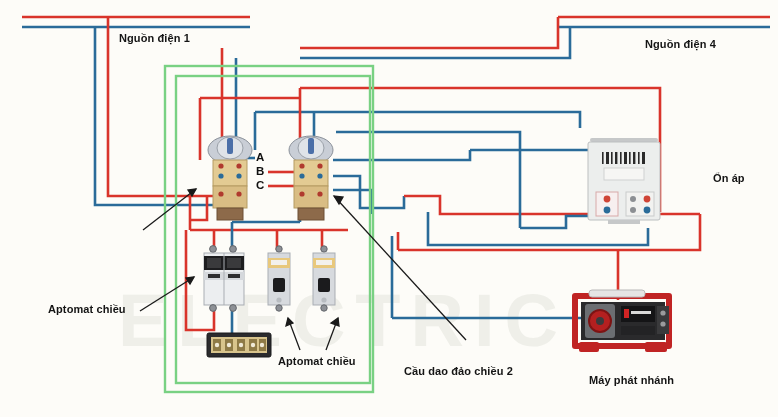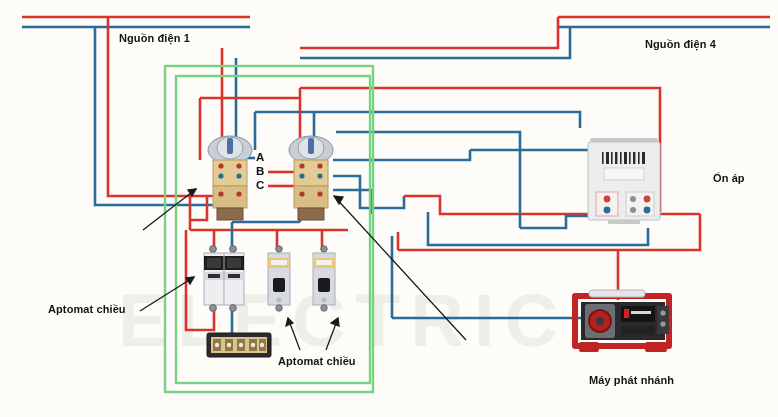--- a/index.html
+++ b/index.html
@@ -247,19 +247,20 @@
       <line x1="466" y1="340" x2="334" y2="196"></line>
       <polygon points="334,196 339,204 343,197"></polygon>
     </g>
   </svg>
 
   <div class="lbl" style="left:119px;top:32px;">Nguồn điện 1</div>
   <div class="lbl" style="left:645px;top:38px;">Nguồn điện 4</div>
   <div class="lbl" style="left:676px;top:172px;margin-left:37px;">Ổn áp</div>
   <div class="lbl" style="left:48px;top:303px;">Aptomat chiều</div>
   <div class="lbl" style="left:278px;top:355px;">Aptomat chiều</div>
+  <div class="lbl" style="left:404px;top:365px;">Cầu dao đảo chiều 2</div>
   <div class="lbl" style="left:589px;top:374px;">Máy phát nhánh</div>
 
   <div class="phase" style="left:256px;top:151px;">A</div>
   <div class="phase" style="left:256px;top:165px;">B</div>
   <div class="phase" style="left:256px;top:179px;">C</div>
 
 </div>
 
 </body></html>

